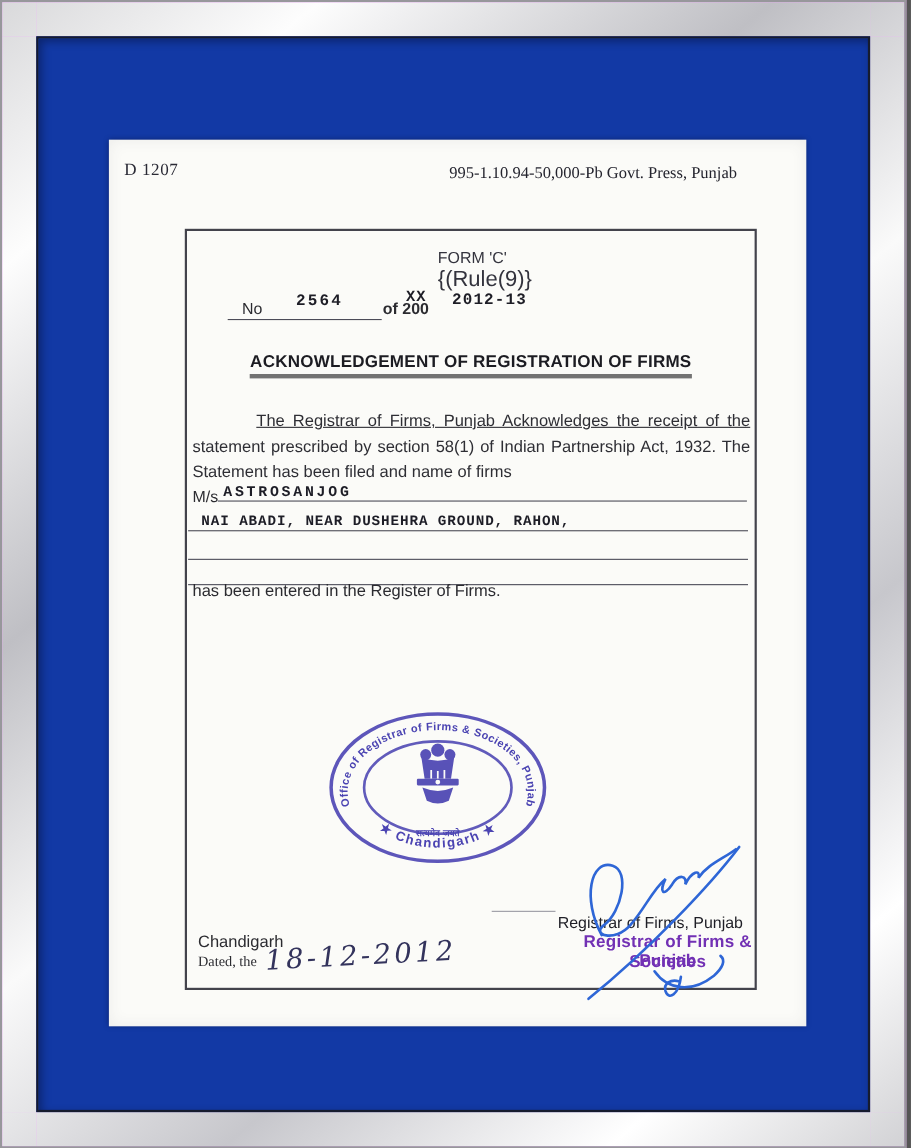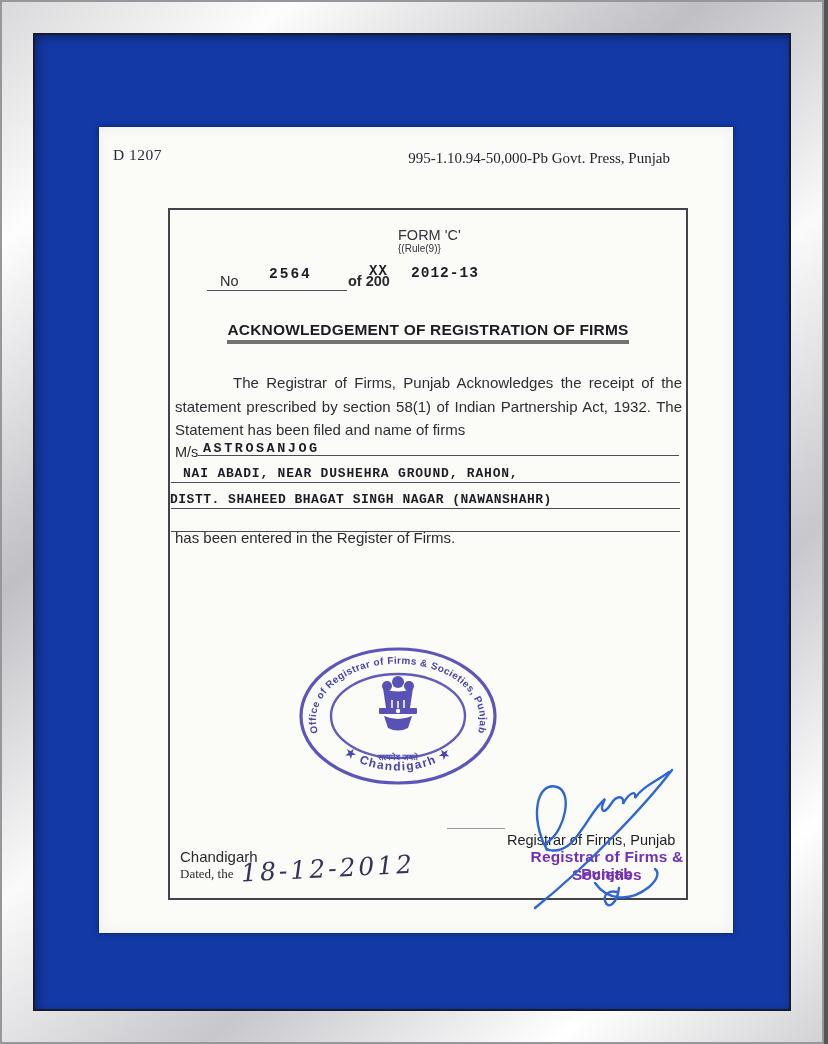--- a/index.html
+++ b/index.html
@@ -22,34 +22,34 @@
     position:absolute;left:64px;top:92px;width:634px;height:806px;
     background:#fbfbf8;box-shadow:0 0 5px rgba(5,10,35,.55), inset 0 0 14px rgba(60,60,80,.08);
     color:#2b2b30;
   }
   .abs{position:absolute;}
   .serif{font-family:"Liberation Serif",serif;}
   .doc-no{left:14px;top:19px;font-size:15.5px;letter-spacing:.5px;color:#2a2a35;}
   .press{right:63px;top:23px;font-size:15px;color:#24242e;}
   .form-box{left:69px;top:81px;width:520px;height:692px;border:2px solid #43434c;box-sizing:border-box;}
   .form-title{left:299px;top:100px;font-size:14.5px;color:#33333d;}
-  .form-rule{left:299px;top:116px;font-size:10px;color:#33333d;}
+  .form-rule{left:299px;top:116px;font-size:20px;color:#33333d;}
   .no-label{left:89px;top:146px;font-size:14.5px;margin-left:32px;}
   .uline{height:0;border-top:1.5px solid #4c4c58;}
   .typed{font-family:"Liberation Mono","DejaVu Sans Mono",monospace;font-weight:700;color:#1d1d26;}
   .serial{left:170px;top:139px;font-size:14.5px;letter-spacing:2px;}
   .of-label{left:249px;top:146px;font-size:14.5px;font-weight:bold;}
   .xx{left:270px;top:136px;font-size:14px;letter-spacing:1px;}
   .year{left:312px;top:138px;font-size:14.5px;letter-spacing:1px;}
   .heading-wrap{left:69px;top:194px;width:520px;text-align:center;}
   .heading{display:inline-block;font-weight:700;font-size:15.5px;letter-spacing:.2px;color:#1c1c22;
     border-bottom:4px solid #737373;padding-bottom:1px;}
   .para{left:76px;top:244px;width:507px;font-size:15px;line-height:23.5px;color:#2e2e34;}
   .jline{text-align:justify;text-align-last:justify;-moz-text-align-last:justify;}
-  .indent{text-indent:58px;}
+  .indent{text-indent:58px;text-decoration:underline;}
   .ms-label{left:76px;top:317px;font-size:14.5px;}
   .firm-name{left:104px;top:314px;font-size:13.5px;letter-spacing:2.5px;}
   .addr1{left:84px;top:339px;font-size:13px;letter-spacing:.8px;}
   .addr2{left:71px;top:365px;font-size:13px;letter-spacing:.5px;}
   .closing{left:76px;top:402px;font-size:15px;}
   .place{left:81px;top:721px;font-size:15px;}
   .dated{left:81px;top:739px;font-size:13px;font-family:Liberation Serif, serif;}
   .hand-date{
     left:142px;top:727px;font-family:"DejaVu Serif",serif;font-style:italic;
     font-size:25px;letter-spacing:3px;color:#33335c;transform:rotate(-3deg);
@@ -95,21 +95,20 @@
         <div>Statement has been filed and name of firms</div>
       </div>
 
       <div class="abs ms-label">M/s</div>
       <div class="abs typed firm-name">ASTROSANJOG</div>
       <div class="abs uline" style="left:99px;top:328px;width:481px;"></div>
 
       <div class="abs typed addr1">NAI ABADI, NEAR DUSHEHRA GROUND, RAHON,</div>
       <div class="abs uline" style="left:72px;top:355px;width:509px;"></div>
 
-      <div class="abs typed addr2">DISTT. SHAHEED BHAGAT SINGH NAGAR (NAWANSHAHR)</div>
       <div class="abs uline" style="left:72px;top:381px;width:509px;"></div>
 
       <div class="abs uline" style="left:72px;top:404px;width:509px;"></div>
 
       <div class="abs closing">has been entered in the Register of Firms.</div>
 
       <svg class="abs seal-svg" width="220" height="170" viewBox="-110 -85 220 170">
         <g fill="none" stroke="#4b44b2">
           <ellipse rx="97" ry="67" stroke-width="3.2" opacity=".9"></ellipse>
           <ellipse rx="67" ry="42" stroke-width="2.4" opacity=".88"></ellipse>

